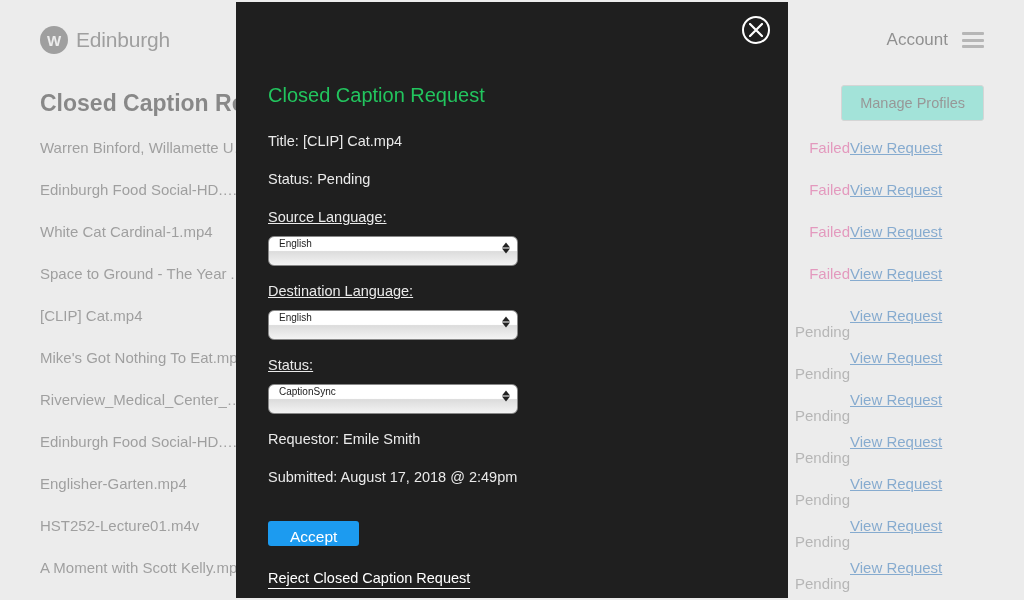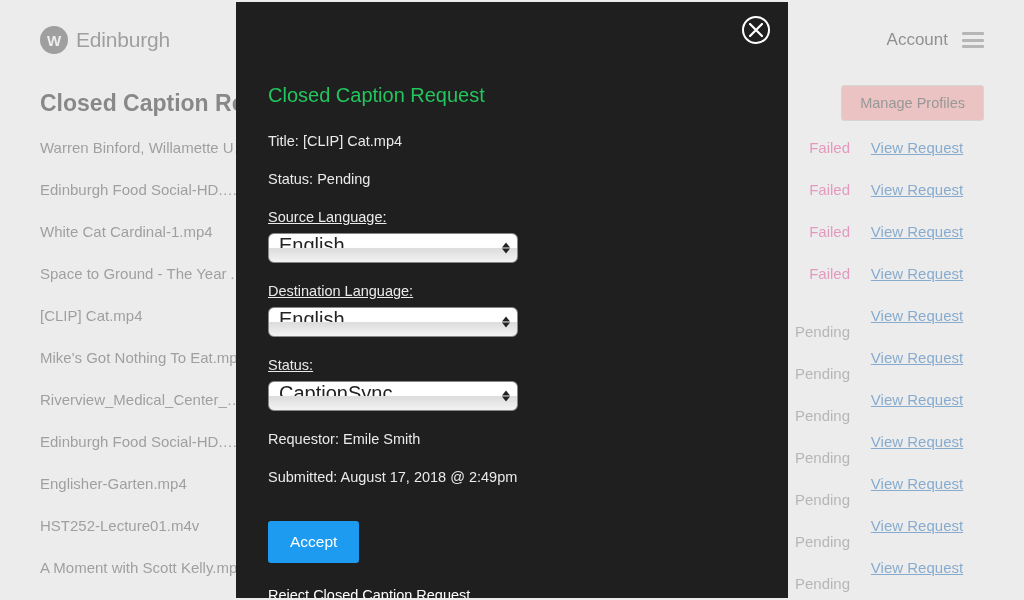--- a/index.html
+++ b/index.html
@@ -11,61 +11,61 @@
   .brand-logo { width:28px; height:28px; border-radius:50%; background:#555; display:flex; align-items:center; justify-content:center; color:#fff; font-weight:700; font-size:15px; }
   .brand-name { font-size:21px; color:#555; font-weight:500; letter-spacing:-0.2px; }
   .header-right { display:flex; align-items:center; gap:14px; }
   .account-label { font-size:17px; color:#333; }
   .hamburger { width:22px; height:16px; display:flex; flex-direction:column; justify-content:space-between; cursor:pointer; }
   .hamburger span { display:block; height:3px; background:#888; border-radius:1px; }
 
   
   .page-bar { display:flex; align-items:center; justify-content:space-between; padding:0 40px; height:46px; }
   .page-title { font-size:23px; font-weight:600; color:#222; }
-  .manage-btn { height:36px; padding:0 18px; border:1px solid #ccc; border-radius:3px; background:#fca5a5; font-size:14.5px; color:#444; cursor:pointer; }
+  .manage-btn { height:36px; padding:0 18px; border:1px solid #ccc; border-radius:3px; background:#5eead4; font-size:14.5px; color:#444; cursor:pointer; }
 
   
   .table-wrap { padding:0 40px; height:474px; overflow:hidden; }
   .row { display:flex; align-items:center; height:42px; font-size:15px; color:#555; }
   .row + .row { border-top:1px solid rgba(0,0,0,0); }
   .cell-title { flex:0 0 210px; white-space:nowrap; overflow:hidden; text-overflow:ellipsis; }
   .cell-mid1 { flex:0 0 140px; }
   .cell-mid2 { flex:0 0 160px; }
   .cell-mid3 { flex:0 0 130px; }
   .cell-mid4 { flex:0 0 80px; }
   .cell-status { flex:0 0 90px; text-align:right; }
-  .cell-action { flex:1; text-align:center; }
+  .cell-action { flex:1; text-align:left; }
   .status-failed { color:#ec4899; }
   .status-pending { color:#888;margin-top:32px; }
   .view-link { color:#1e6fbf; text-decoration:underline; cursor:pointer; }
 
   
   .overlay { position:absolute; inset:0; background:rgba(220,220,220,0.55); }
 
   
   .modal { position:absolute; left:236px; top:2px; width:552px; height:596px; background:#1f1f1f; color:#eee; padding:0 32px; overflow:hidden; }
   .modal-close { position:absolute; top:14px; right:18px; width:28px; height:28px; border:2px solid #fff; border-radius:50%; display:flex; align-items:center; justify-content:center; cursor:pointer; }
   .modal-close svg { width:14px; height:14px; }
   .modal-title { font-size:20px; font-weight:500; color:#22c55e; padding-top:82px; padding-bottom:26px; }
   .field-line { font-size:14.5px; color:#eaeaea; margin-bottom:22px; }
   .field-label { font-size:14.5px; color:#eaeaea; margin-bottom:8px;text-decoration:underline; }
   .select-wrap { position:relative; width:250px; height:30px; margin-bottom:20px; }
   .select-wrap select {
     width:100%; height:100%; appearance:none; -webkit-appearance:none;
     border:1px solid #888; border-radius:6px; padding:0 28px 14px 10px;
-    font-size:20px; color:#222;
+    font-size:10px; color:#222;
     background: linear-gradient(to bottom, #ffffff 0%, #ffffff 48%, #dcdcdc 52%, #f3f3f3 100%);
     cursor:pointer;
   }
   .select-arrows { position:absolute; right:8px; top:50%; transform:translateY(-50%); pointer-events:none; display:flex; flex-direction:column; gap:1px; }
   .select-arrows span { width:0; height:0; border-left:4px solid transparent; border-right:4px solid transparent; }
   .select-arrows .up { border-bottom:5px solid #222; }
   .select-arrows .down { border-top:5px solid #222; }
 
-  .accept-btn { margin-top:14px; height:42px; padding:7px 22px; border:none; border-radius:3px; background:#1c9bf0; color:#fff; font-size:15.5px; cursor:pointer; }
+  .accept-btn { margin-top:14px; height:25px; padding:7px 22px; border:none; border-radius:3px; background:#1c9bf0; color:#fff; font-size:15.5px; cursor:pointer; }
   .reject-link { display:inline-block; margin-top:24px; color:#fff; font-size:14.5px; border-bottom:1px solid #fff; padding-bottom:2px; cursor:pointer; }
 </style>
 </head>
 <body>
 
 <div class="header">
   <div class="brand">
     <div class="brand-logo">W</div>
     <div class="brand-name">Edinburgh</div>
   </div>

